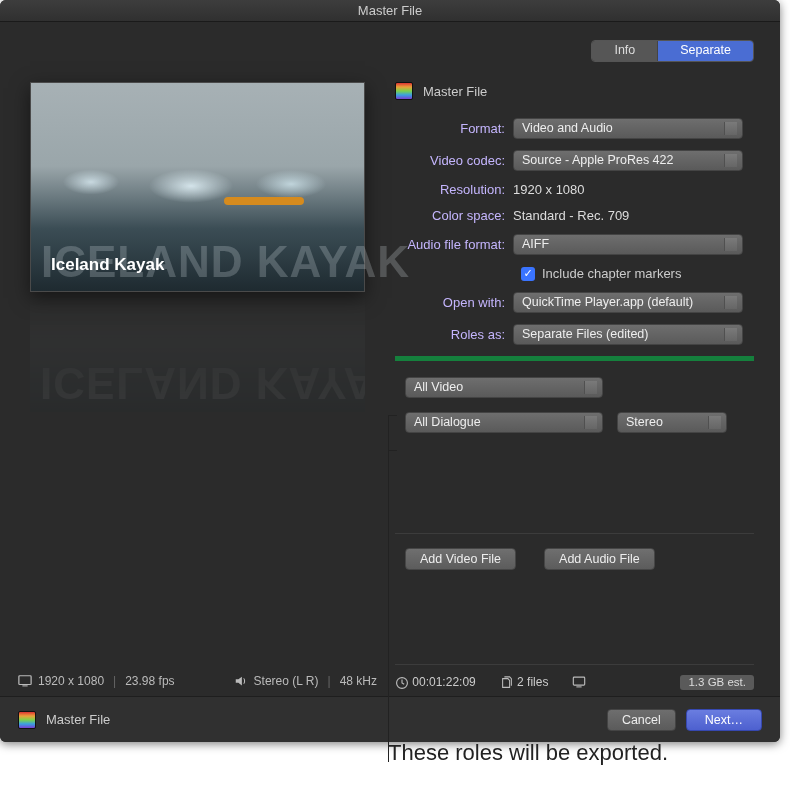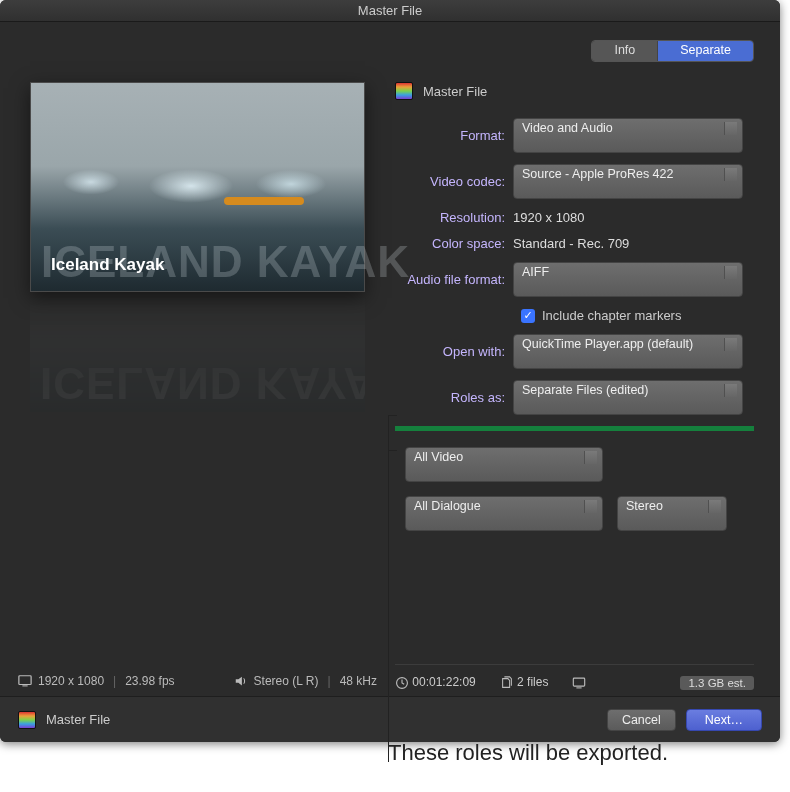--- a/index.html
+++ b/index.html
@@ -125,21 +125,21 @@
   .row {
     display:flex; align-items:center; margin-bottom:11px;
   }
   .row .lbl {
     width:118px; text-align:right; color:#c4b5fd; font-size:13px;
     padding-right:8px;
   }
   .val-static { color:#ddd; font-size:13px; }
   .select {
     flex:0 0 230px;
-    height:35px;
+    height:21px;
     background: linear-gradient(#6e6e6e,#5a5a5a);
     border:1px solid #444; border-radius:4px;
     color:#eee; font-size:12.5px;
     padding: 0 22px 0 8px;
     position:relative; line-height:19px;
     cursor:pointer;
     white-space:nowrap; overflow:hidden; text-overflow:ellipsis;
   }
   .select::after {
     content:"";
@@ -170,21 +170,21 @@
   }
   .btn {
     background: linear-gradient(#6f6f6f,#5c5c5c);
     border:1px solid #464646; border-radius:4px;
     color:#eee; font-size:12.5px; padding:3px 14px;
     cursor:pointer;
   }
   .statusbar {
     position:absolute; left:0; right:26px; bottom:6px;
     border-top:1px solid #3c3c3c; padding-top:10px;
-    display:flex; align-items:center; gap:24px;
+    display:flex; gap:24px;
     font-size:12px; color:#ccc;
   }
   .statusbar .spacer { flex:1; }
   .badge {
     background:#5a5a5a; border-radius:3px; padding:1px 8px;
     color:#ddd; font-size:11.5px;
   }
   .footer {
     height:46px; background:#303030; border-top:1px solid #1e1e1e;
     display:flex; align-items:center; padding:0 18px; gap:10px;
@@ -324,20 +324,24 @@
           </div>
           <div class="role-row">
             <div class="select med">
               <span>All Dialogue</span><span class="updn">▲<br>▼</span>
             </div>
             <div class="select small">
               <span>Stereo</span><span class="updn">▲<br>▼</span>
             </div>
           </div>
 
+          <div class="addbtns">
+            <div class="btn">Add Video File</div>
+            <div class="btn">Add Audio File</div>
+          </div>
         </div>
       </div>
 
       <div class="statusbar">
         <div class="grp">
           <svg class="icon" viewBox="0 0 16 16">
               <circle cx="8" cy="8" r="6.2" fill="none" stroke="#bbb" stroke-width="1.3"></circle>
               <path d="M8 4v4l2.5 1.5" fill="none" stroke="#bbb" stroke-width="1.3"></path>
             </svg>
           <span>00:01:22:09</span>

